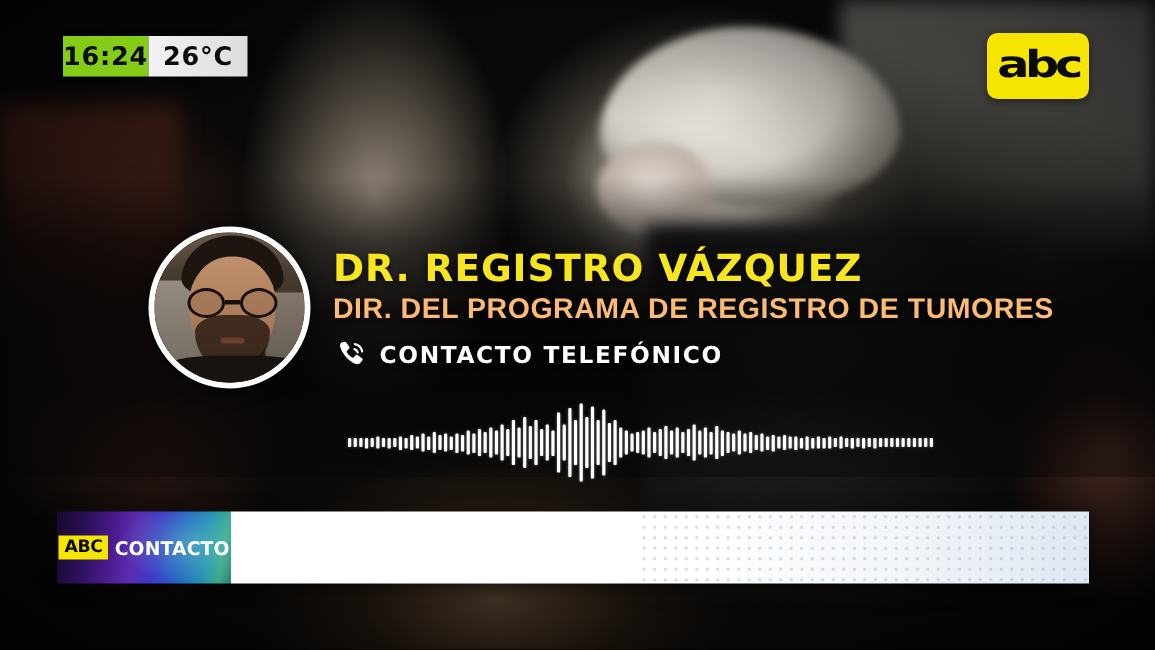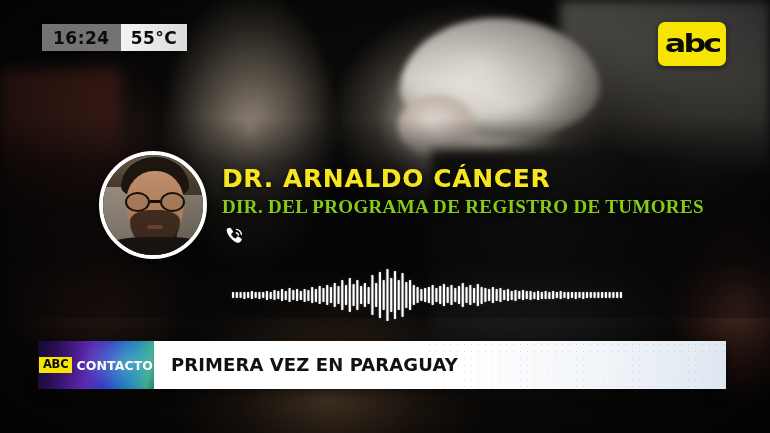--- a/index.html
+++ b/index.html
@@ -75,21 +75,21 @@
   #clock-widget {
     position:absolute; left:42px; top:24px; height:27px;
     display:flex; align-items:stretch; z-index:20;
     box-shadow:0 1px 4px rgba(0,0,0,.5);
   }
   #clock-widget .seg {
     display:flex; align-items:center; justify-content:center;
     font-weight:bold; font-size:17px; letter-spacing:.5px; color:#0b0b0b;
     font-family:"DejaVu Sans", sans-serif;
   }
-  .seg-time { background:#737373; padding:0 11px; }
+  .seg-time { background:#84cc16; padding:0 0; }
   .seg-temp { background:linear-gradient(90deg,#f3f3f3 0%, #dcdcdc 100%); padding:0 10px; }
 
   
   #abc-logo {
     position:absolute; right:44px; top:22px; width:68px; height:44px;
     background:#f5e500; border-radius:7px; z-index:20;
     display:flex; align-items:center; justify-content:center;
     box-shadow:0 2px 6px rgba(0,0,0,.45);
   }
   #abc-logo .mark {
@@ -160,23 +160,23 @@
   }
 
   #speaker-text { position:absolute; left:222px; top:26px; }
   #speaker-name {
     font-family:"DejaVu Sans", sans-serif;
     font-weight:bold; font-size:25px; letter-spacing:.6px;
     color:#f7e51f; line-height:1.06; white-space:nowrap;
     text-shadow:0 2px 5px rgba(0,0,0,.75);
   }
   #speaker-role {
-    font-family:Liberation Serif, serif;
+    font-family:Liberation Sans, sans-serif;
     font-weight:bold; font-size:19px; letter-spacing:.35px;
-    color:#84cc16; line-height:1.2; margin-top:3px; white-space:nowrap;
+    color:#fdba74; line-height:1.2; margin-top:3px; white-space:nowrap;
     text-shadow:0 2px 5px rgba(0,0,0,.75);
   }
   #contact-row {
     display:flex; align-items:center; gap:8px; margin-top:7px;
   }
   #phone-icon { width:23px; height:23px; flex:0 0 23px; }
   #contact-label {
     font-family:"DejaVu Sans", sans-serif;
     font-weight:bold; font-size:15.5px; letter-spacing:1.1px;
     color:#ffffff; white-space:nowrap;
@@ -250,21 +250,21 @@
   <div class="bg-layer bg-panel"></div>
   <div class="bg-layer bg-left"></div>
   <div class="bg-layer bg-cap"></div>
   <div class="bg-layer bg-mask"></div>
   <div class="bg-layer bg-torso"></div>
   <div class="bg-layer bg-vig"></div>
   <div class="bg-layer bg-scrim"></div>
 
   <div id="clock-widget">
     <div class="seg seg-time">16:24</div>
-    <div class="seg seg-temp">55°C</div>
+    <div class="seg seg-temp">26°C</div>
   </div>
 
   <div id="abc-logo">
     <span class="mark">abc</span>
   </div>
 
   <div id="speaker-block">
 
     <div id="avatar">
       <div class="av-bg"></div>
@@ -277,29 +277,30 @@
       <div class="av-lip"></div>
       <div class="av-glasses">
         <div class="av-lens l"></div>
         <div class="av-lens r"></div>
         <div class="av-bridge"></div>
       </div>
       <div class="av-shirt"></div>
     </div>
 
     <div id="speaker-text">
-      <div id="speaker-name">DR. ARNALDO CÁNCER</div>
+      <div id="speaker-name">DR. REGISTRO VÁZQUEZ</div>
       <div id="speaker-role">DIR. DEL PROGRAMA DE REGISTRO DE TUMORES</div>
 
       <div id="contact-row">
         <svg id="phone-icon" viewBox="0 0 24 24">
           <path fill="#ffffff" d="M7.6 3.2c.5-.4 1.2-.3 1.6.2l2.1 2.9c.3.5.3 1.1-.1 1.5l-1.3 1.3c-.3.3-.4.7-.2 1.1.8 1.6 2.1 2.9 3.7 3.7.4.2.8.1 1.1-.2l1.3-1.3c.4-.4 1-.4 1.5-.1l2.9 2.1c.5.4.6 1.1.2 1.6l-1.3 1.6c-.7.9-1.9 1.2-3 .9C12 17.5 6.5 12 5 6.5c-.3-1.1 0-2.3.9-3L7.6 3.2z"></path>
           <path fill="none" stroke="#ffffff" stroke-width="1.5" stroke-linecap="round" d="M15.2 4.6c2.6.5 4.6 2.5 5.1 5.1"></path>
           <path fill="none" stroke="#ffffff" stroke-width="1.5" stroke-linecap="round" d="M14.9 8.1c1.1.3 2 1.2 2.3 2.3"></path>
         </svg>
+        <span id="contact-label">CONTACTO TELEFÓNICO</span>
       </div>
     </div>
 
     <div id="waveform" style="transform-origin: left center; transform: scaleX(0.537931); width: 725px;">
         <div class="bar" style="height: 6px; background: rgb(255, 255, 255);"></div>
         <div class="bar" style="height: 6px; background: rgb(255, 255, 255);"></div>
         <div class="bar" style="height: 6px; background: rgb(255, 255, 255);"></div>
         <div class="bar" style="height: 7px; background: rgb(255, 255, 255);"></div>
         <div class="bar" style="height: 6px; background: rgb(255, 255, 255);"></div>
         <div class="bar" style="height: 8px; background: rgb(255, 255, 255);"></div>
@@ -405,17 +406,16 @@
   </div>
 
   <div id="headline-bar">
     <div id="brand-badge">
       <div class="badge-inner">
         <span class="badge-abc">ABC</span>
         <span class="badge-word">CONTACTO</span>
       </div>
     </div>
     <div id="headline-body">
-      <div id="headline-kicker">PRIMERA VEZ EN PARAGUAY</div>
     </div>
   </div>
 
 </div>
 
 </body></html>

